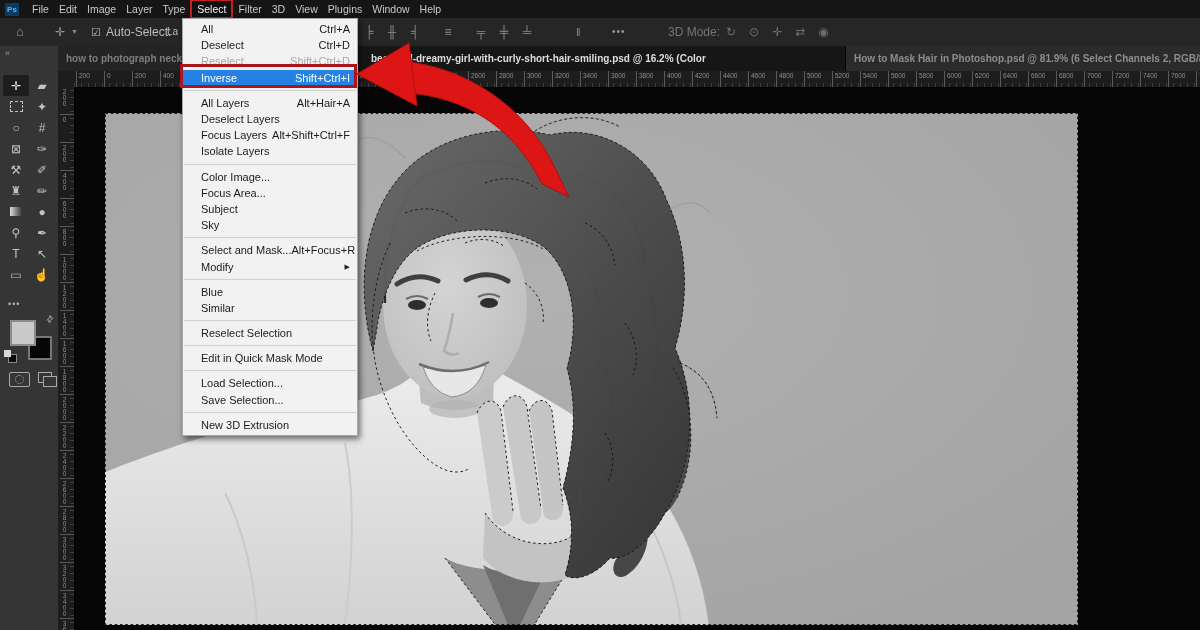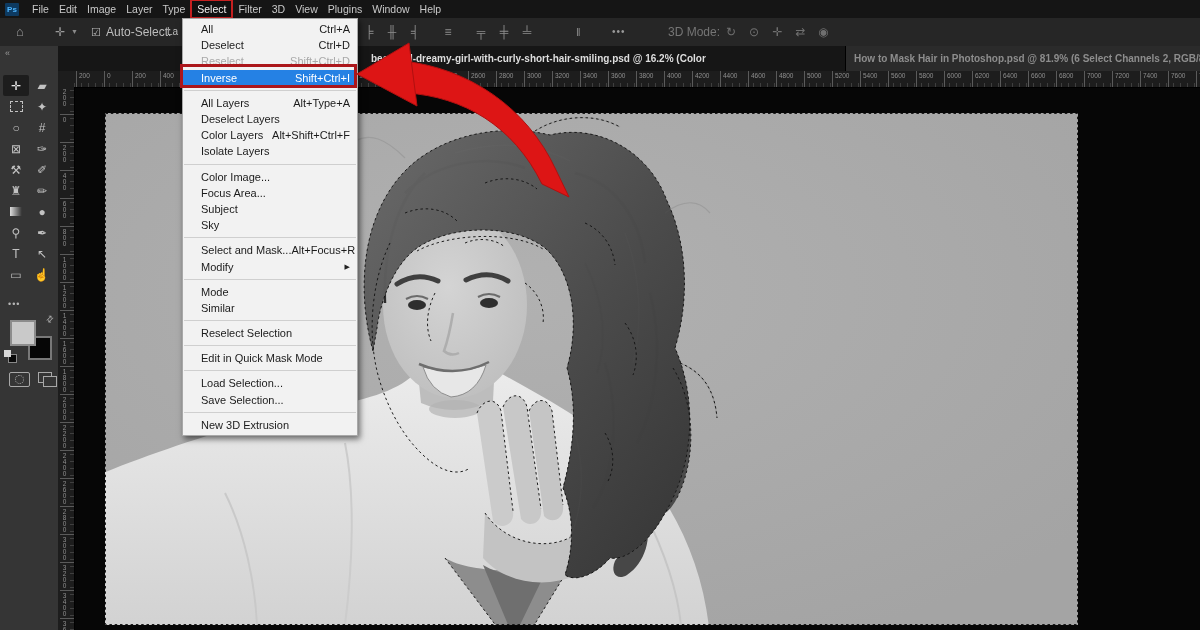--- a/index.html
+++ b/index.html
@@ -158,20 +158,23 @@
   <div class="mode-group">
       <span class="opt-icon">↻</span>
       <span class="opt-icon">⊙</span>
       <span class="opt-icon">✛</span>
       <span class="opt-icon">⇄</span>
       <span class="opt-icon">◉</span>
     </div>
 </div>
 
 <div class="tabbar">
+  <div class="tab t1">
+    <span class="tab-title">how to photograph neck</span>
+  </div>
   <div class="tab t2">
     <span class="tab-title">beautiful-dreamy-girl-with-curly-short-hair-smiling.psd @ 16.2% (Color Fill 1, Blue copy/8) *</span>
 
   </div>
   <div class="tab t3">
     <span class="tab-title">How to Mask Hair in Photoshop.psd @ 81.9% (6 Select Channels 2, RGB/8#) *</span>
   </div>
 </div>
 
 <div class="ruler-corner"></div>
@@ -404,28 +407,28 @@
       <span class="mi-label">Reselect</span>
       <span class="mi-shortcut">Shift+Ctrl+D</span>
     </div>
     <div class="menu-item highlighted">
       <span class="mi-label">Inverse</span>
       <span class="mi-shortcut">Shift+Ctrl+I</span>
     </div>
     <div class="menu-sep"></div>
     <div class="menu-item">
       <span class="mi-label">All Layers</span>
-      <span class="mi-shortcut">Alt+Type+A</span>
+      <span class="mi-shortcut">Alt+Hair+A</span>
     </div>
     <div class="menu-item">
       <span class="mi-label">Deselect Layers</span>
       <span class="mi-shortcut"></span>
     </div>
     <div class="menu-item">
-      <span class="mi-label">Color Layers</span>
+      <span class="mi-label">Focus Layers</span>
       <span class="mi-shortcut">Alt+Shift+Ctrl+F</span>
     </div>
     <div class="menu-item">
       <span class="mi-label">Isolate Layers</span>
       <span class="mi-shortcut"></span>
     </div>
     <div class="menu-sep"></div>
     <div class="menu-item">
       <span class="mi-label">Color Image...</span>
       <span class="mi-shortcut"></span>
@@ -447,21 +450,21 @@
       <span class="mi-label">Select and Mask...</span>
       <span class="mi-shortcut">Alt+Focus+R</span>
     </div>
     <div class="menu-item">
       <span class="mi-label">Modify</span>
       <span class="mi-shortcut"></span>
       <span class="mi-arrow">▶</span>
     </div>
     <div class="menu-sep"></div>
     <div class="menu-item">
-      <span class="mi-label">Mode</span>
+      <span class="mi-label">Blue</span>
       <span class="mi-shortcut"></span>
     </div>
     <div class="menu-item">
       <span class="mi-label">Similar</span>
       <span class="mi-shortcut"></span>
     </div>
     <div class="menu-sep"></div>
     <div class="menu-item">
       <span class="mi-label">Reselect Selection</span>
       <span class="mi-shortcut"></span>

